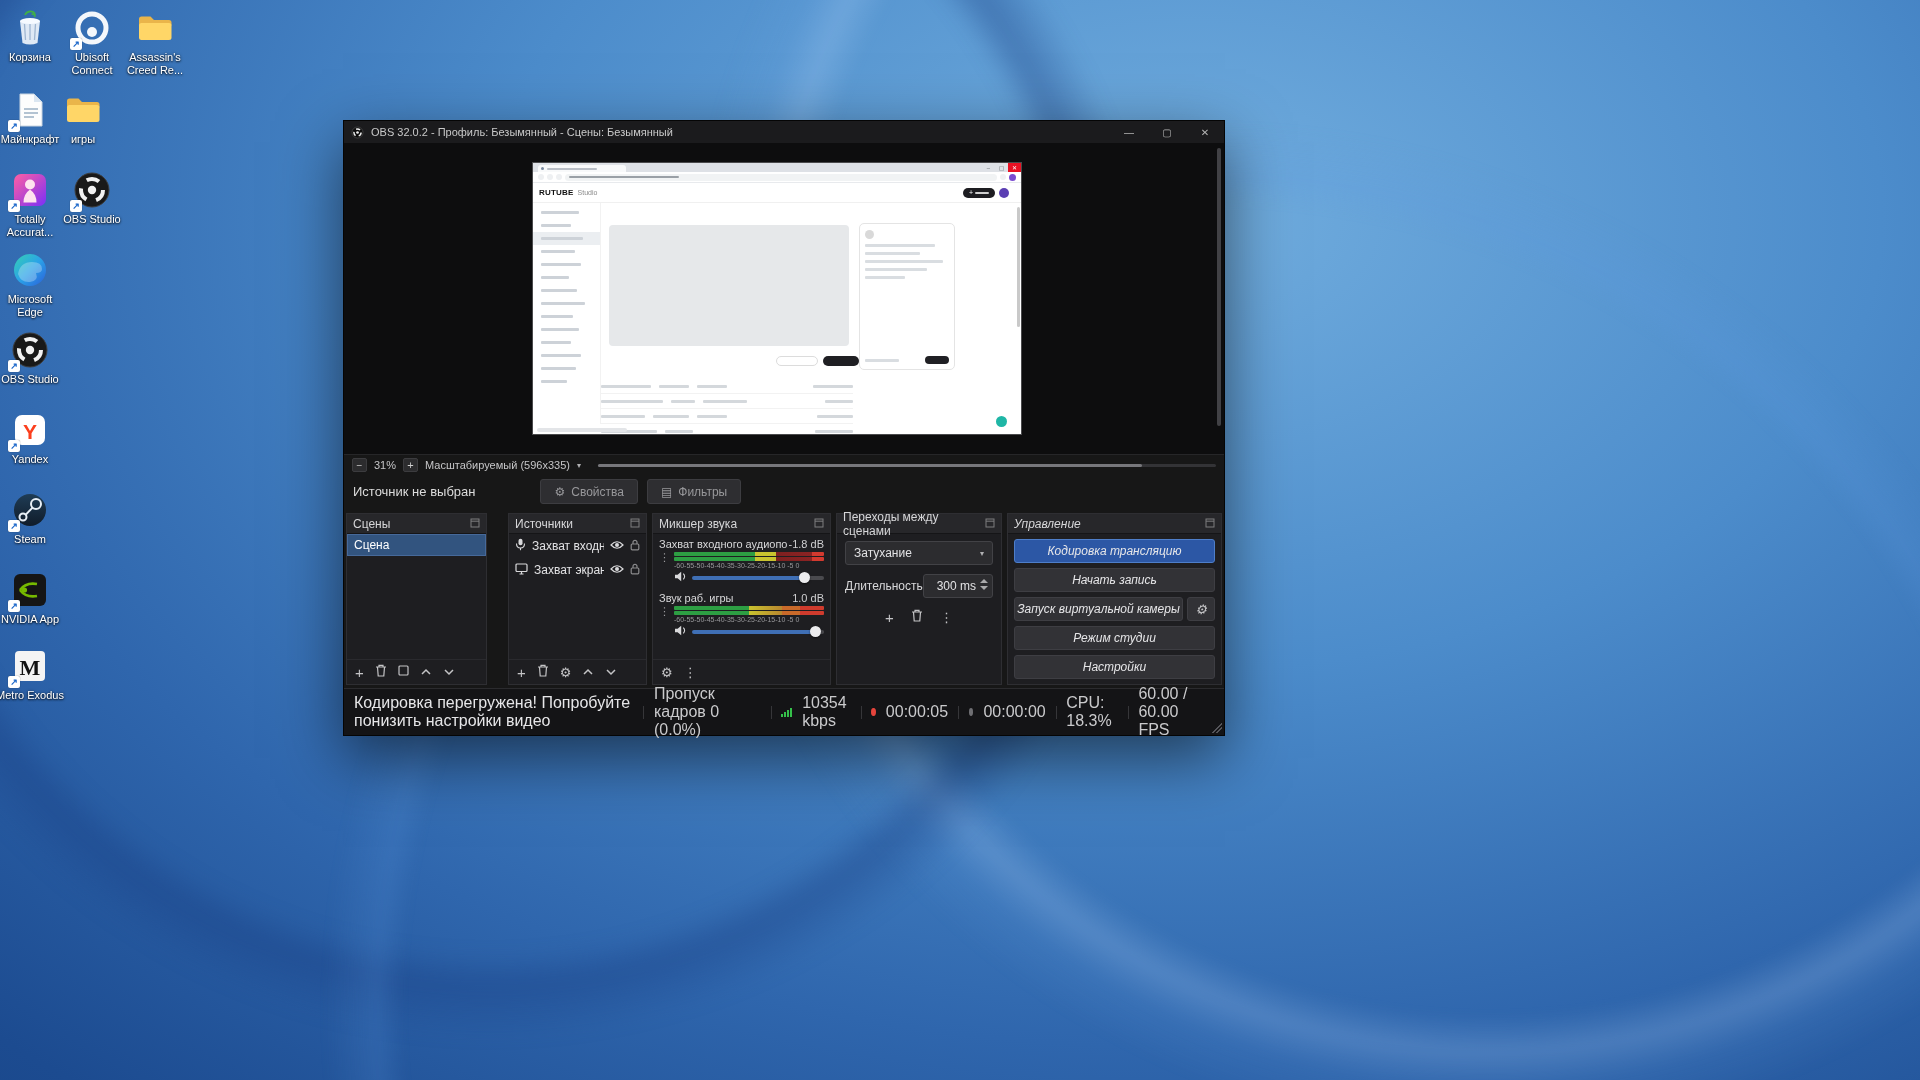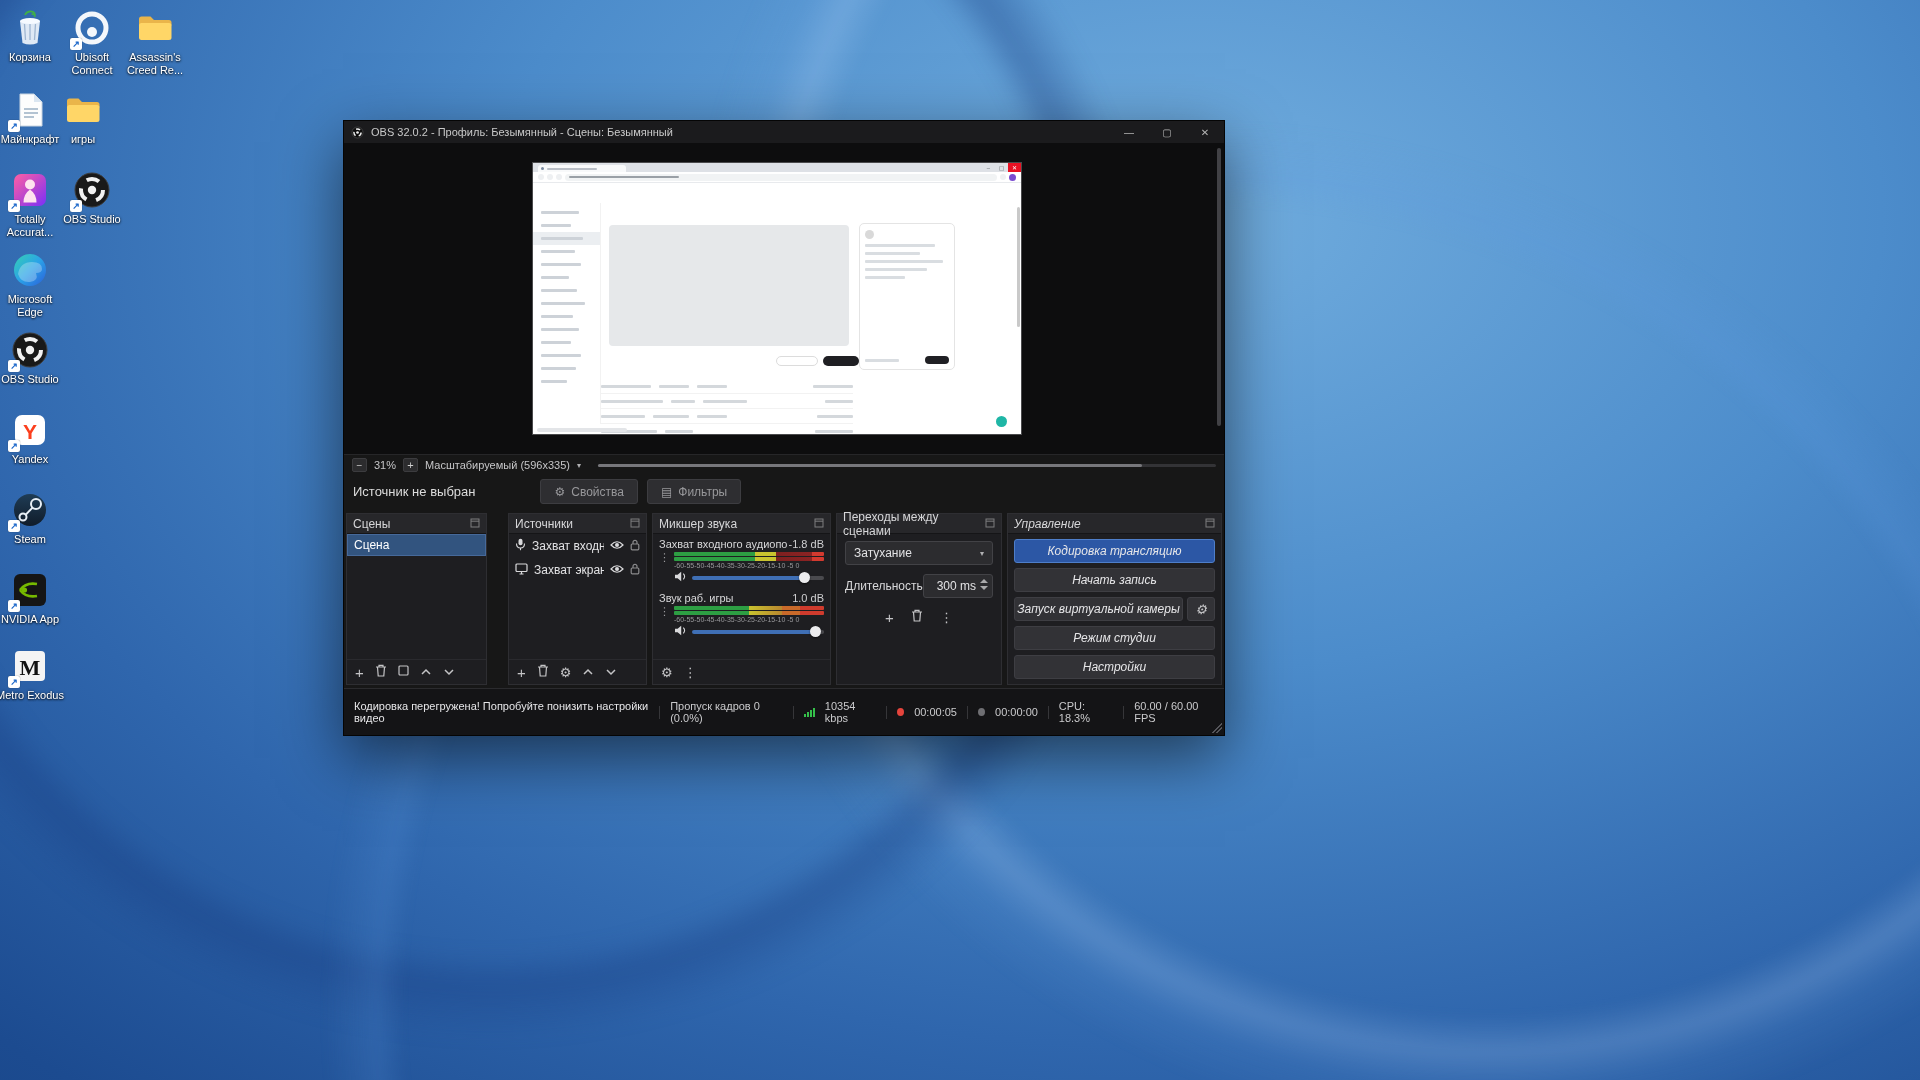--- a/index.html
+++ b/index.html
@@ -95,21 +95,21 @@
 
   .ctl-body { padding:5px 6px; display:flex; flex-direction:column; gap:5px; }
   .ctl-btn { height:24px; background:#323236; border:1px solid #3e3e43; border-radius:3px; color:#e6e6e8; font-size:12px;
     display:flex; align-items:center; justify-content:center; white-space:nowrap; }
   .ctl-btn.primary { background:#2c57a5; border-color:#4e7ec9; }
   .vc-row { display:flex; gap:4px; }
   .vc-row .ctl-btn:first-child { flex:1; }
   .vc-gear { width:28px; flex:0 0 auto; }
 
   .statusbar { height:25px; background:#141416; border-top:1px solid #2b2b2e; display:flex; align-items:center; padding:0 10px; gap:10px;
-    font-size:11px; color:#cacacc; position:relative; flex:1 1 auto; }
+    font-size:16px; color:#cacacc; position:relative; flex:1 1 auto; }
   .sep { width:1px; height:13px; background:#363639; }
   .bars { display:flex; align-items:flex-end; gap:1px; }
   .bars i { display:block; width:2px; background:#35c04a; }
   .dot { width:8px; height:8px; border-radius:50%; display:inline-block; }
   .grip { position:absolute; right:2px; bottom:2px; width:10px; height:10px;
     background:linear-gradient(135deg, transparent 50%, #55555a 50%, #55555a 58%, transparent 58%, transparent 70%, #55555a 70%, #55555a 78%, transparent 78%); }
 
   
   .browser { position:absolute; left:189px; top:20px; width:488px; height:271px; background:#fff; box-shadow:0 0 0 1px #4a4a4c; font-size:8px; }
   .b-tabs { height:9px; background:#dee1e6; display:flex; align-items:flex-end; }
@@ -334,20 +334,29 @@
           <span class="b-cir"></span>
           <span class="b-cir"></span>
           <span class="b-cir"></span>
           <span class="b-addr">
               <i></i>
             </span>
           <span class="b-cir"></span>
           <span class="b-ava"></span>
         </div>
         <div class="b-page">
+          <div class="b-head">
+            <span class="b-logo">RUTUBE</span>
+            <span class="b-logo-sub">Studio</span>
+            <span class="b-create">
+                <span style="font-size:7px">+</span>
+                <i></i>
+              </span>
+            <span class="b-hava"></span>
+          </div>
           <div class="b-side">
             <div class="b-srow">
                 <i style="width:38px"></i>
               </div>
             <div class="b-srow">
                 <i style="width:30px"></i>
               </div>
             <div class="b-srow active">
                 <i style="width:42px"></i>
               </div>

